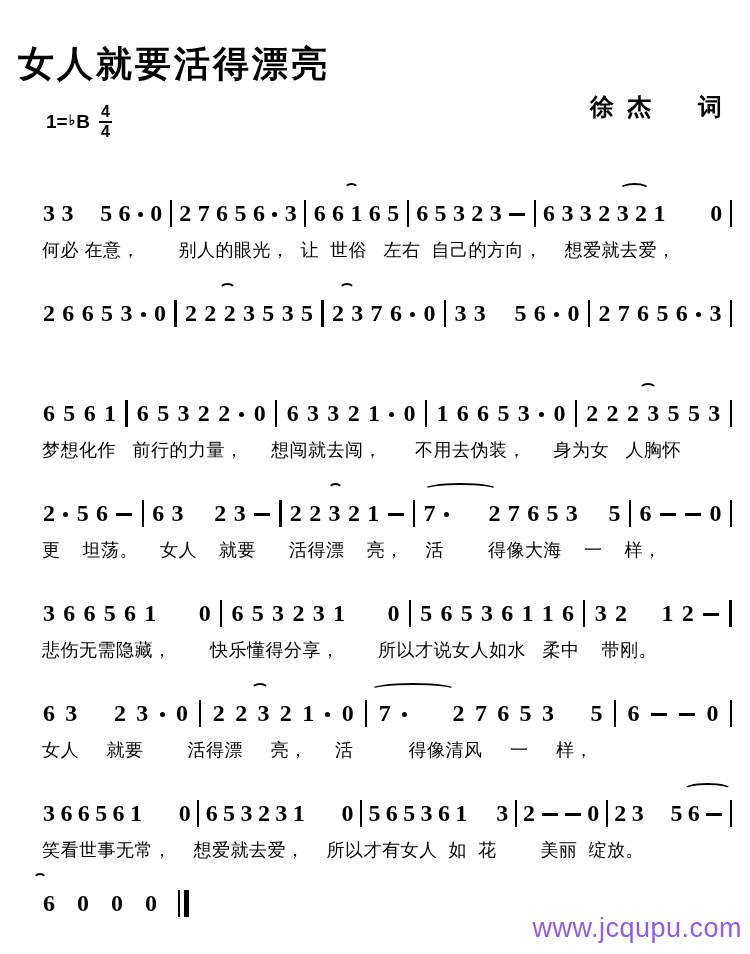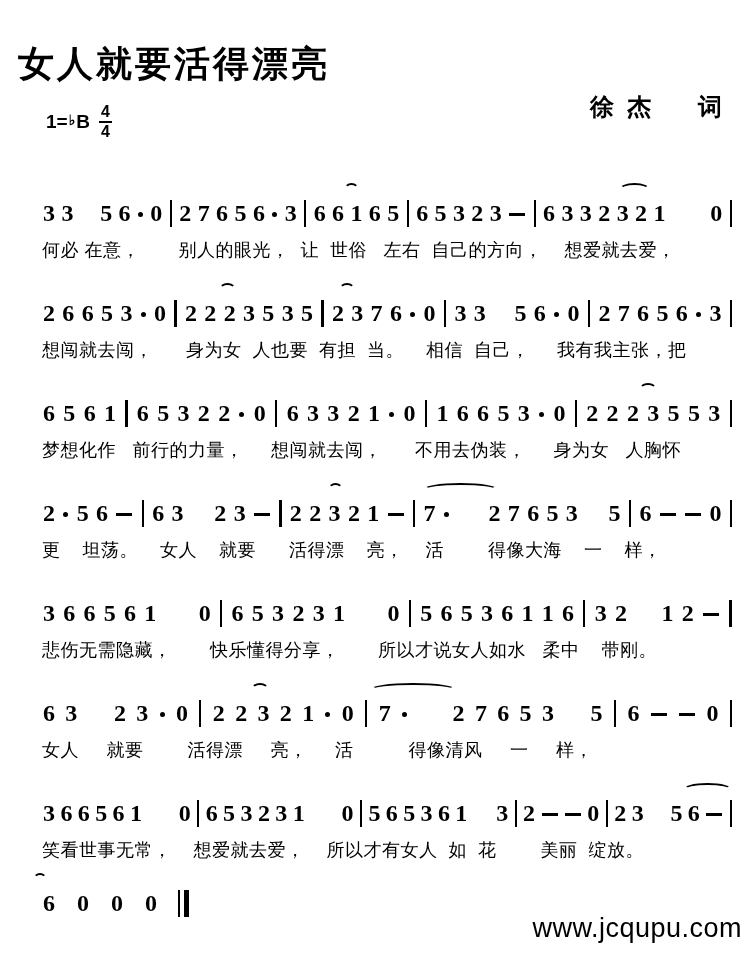--- a/index.html
+++ b/index.html
@@ -29,21 +29,21 @@
   .endbar{box-sizing:border-box;width:11px;height:27px;border-left:2.2px solid #000;border-right:5.5px solid #000;
           transform:translateY(2px);flex:0 0 auto;}
   .dash{width:16px;height:3.2px;background:#000;transform:translateY(-9px);margin:0 2px;flex:0 0 auto;}
   .ddot{width:5px;height:5px;border-radius:50%;background:#000;transform:translateY(-8px);margin:0 2px;flex:0 0 auto;}
   .sp{height:1px;flex:0 0 auto;}
   .arc{position:absolute;top:1px;height:13px;box-sizing:border-box;
        border:2.4px solid transparent;border-top-color:#000;border-radius:50%;}
   .lyrics-row{font-size:18px;font-weight:400;letter-spacing:0.5px;white-space:pre;
               font-family:"Liberation Sans",sans-serif;}
 
-  .watermark{position:absolute;right:8px;bottom:10px;font-size:27px;color:#000000;
+  .watermark{position:absolute;right:8px;bottom:10px;font-size:27px;color:#8b5cf6;
              letter-spacing:0.5px;font-family:"Liberation Sans",sans-serif;}
 </style>
 </head>
 <body>
 
 <div class="page">
   <h1 class="title">女人就要活得漂亮</h1>
 
   <div class="keysig">
     <span>1=</span>
@@ -146,21 +146,20 @@
           <span class="note">7</span>
           <span class="note">6</span>
           <span class="note">5</span>
           <span class="note">6</span>
           <span class="ddot"></span>
           <span class="note">3</span>
           <span class="bar"></span>
           <span class="arc" style="left: 177px; width: 17px;"></span>
           <span class="arc" style="left: 297px; width: 16px;"></span>
         </div>
-        <div class="lyrics-row">想闯就去闯，      身为女  人也要  有担  当。    相信  自己，     我有我主张，把</div>
       </div>
       <div class="score-line" style="top: 382px;">
         <div class="notes-row">
           <span class="note">6</span>
           <span class="note">5</span>
           <span class="note">6</span>
           <span class="note">1</span>
           <span class="bar"></span>
           <span class="note">6</span>
           <span class="note">5</span>

